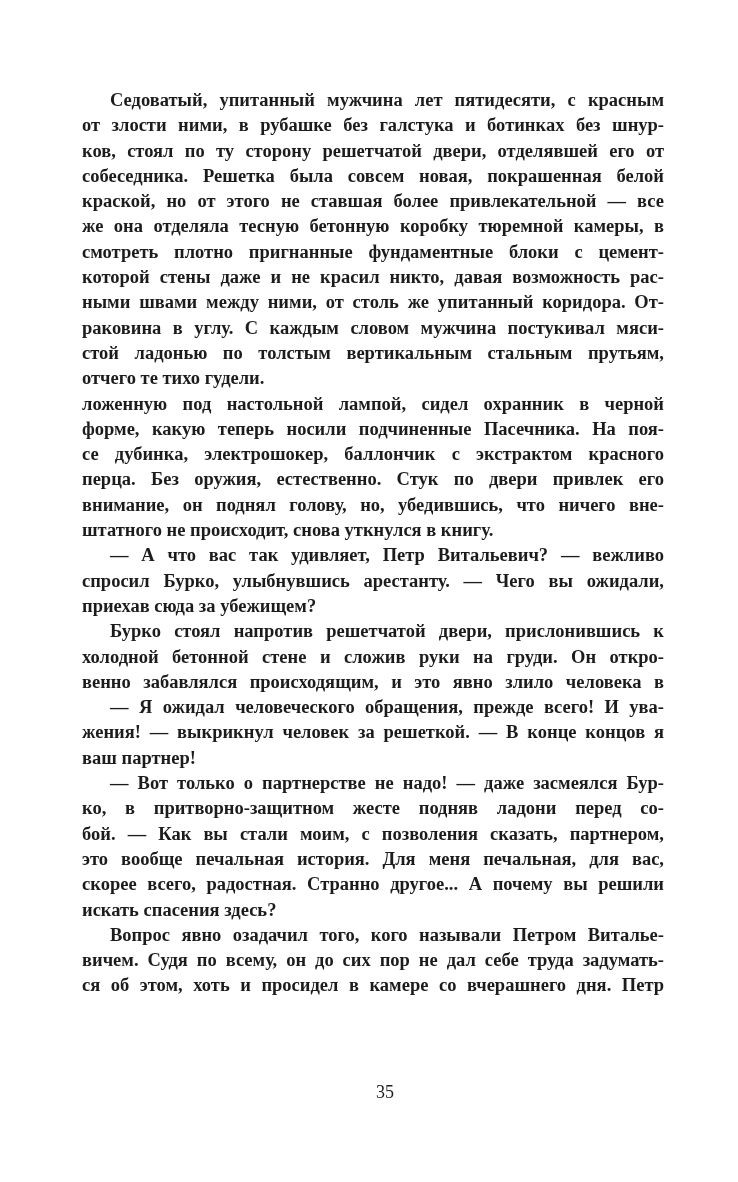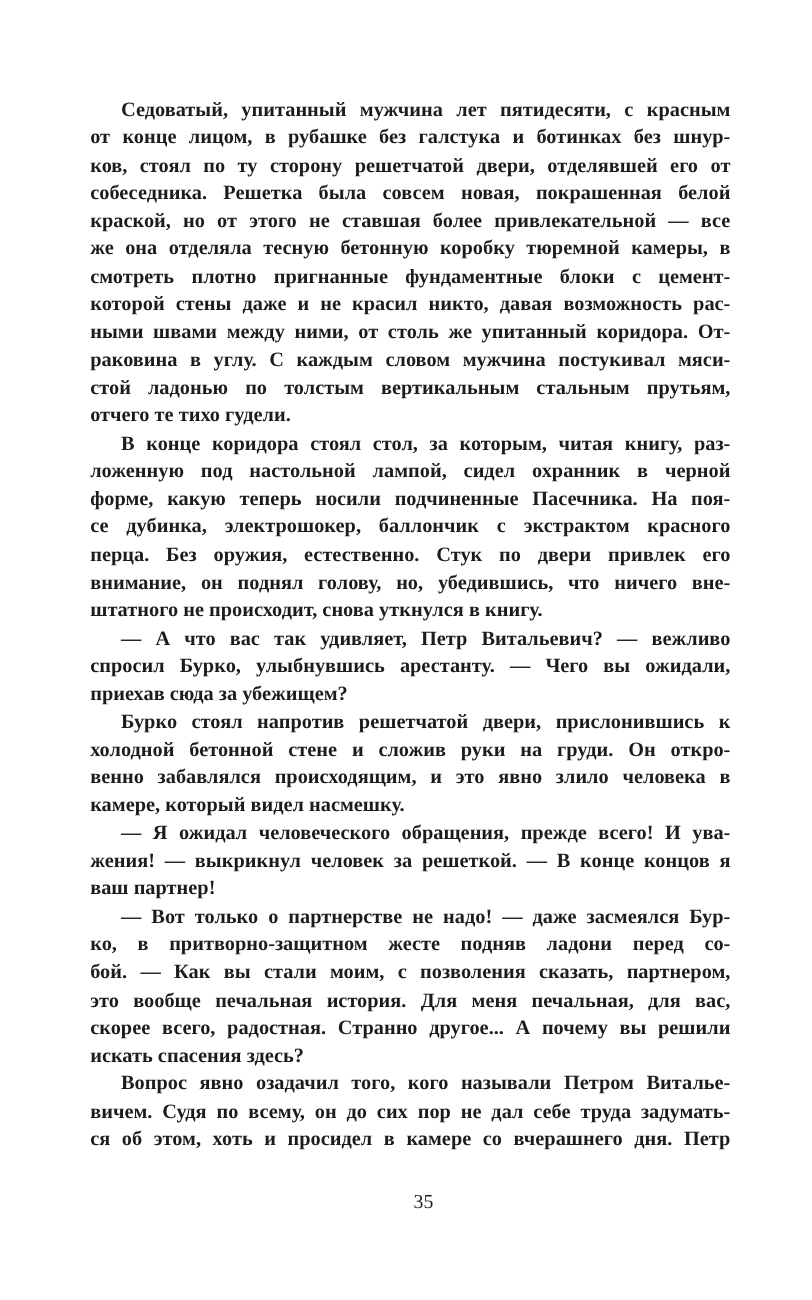--- a/index.html
+++ b/index.html
@@ -49,51 +49,49 @@
     color: #1c1c1c;
   }
 </style>
 </head>
 <body>
 
 <div class="page">
   <div class="text-block">
       <div class="para">
         <div class="line first">Седоватый, упитанный мужчина лет пятидесяти, с красным</div>
-        <div class="line">от конце лицом, в рубашке без галстука и ботинках без шнур-</div>
+        <div class="line">от злости ними, в рубашке без галстука и ботинках без шнур-</div>
         <div class="line">ков, стоял по ту сторону решетчатой двери, отделявшей его от</div>
         <div class="line">собеседника. Решетка была совсем новая, покрашенная белой</div>
         <div class="line">краской, но от этого не ставшая более привлекательной — все</div>
         <div class="line">же она отделяла тесную бетонную коробку тюремной камеры, в</div>
         <div class="line">смотреть плотно пригнанные фундаментные блоки с цемент-</div>
         <div class="line">которой стены даже и не красил никто, давая возможность рас-</div>
         <div class="line">ными швами между ними, от столь же упитанный коридора. От-</div>
         <div class="line">раковина в углу. С каждым словом мужчина постукивал мяси-</div>
         <div class="line">стой ладонью по толстым вертикальным стальным прутьям,</div>
         <div class="line last">отчего те тихо гудели.</div>
       </div>
       <div class="para">
-        <div class="line first">В конце коридора стоял стол, за которым, читая книгу, раз-</div>
         <div class="line">ложенную под настольной лампой, сидел охранник в черной</div>
         <div class="line">форме, какую теперь носили подчиненные Пасечника. На поя-</div>
         <div class="line">се дубинка, электрошокер, баллончик с экстрактом красного</div>
         <div class="line">перца. Без оружия, естественно. Стук по двери привлек его</div>
         <div class="line">внимание, он поднял голову, но, убедившись, что ничего вне-</div>
         <div class="line last">штатного не происходит, снова уткнулся в книгу.</div>
       </div>
       <div class="para">
         <div class="line first">— А что вас так удивляет, Петр Витальевич? — вежливо</div>
         <div class="line">спросил Бурко, улыбнувшись арестанту. — Чего вы ожидали,</div>
         <div class="line last">приехав сюда за убежищем?</div>
       </div>
       <div class="para">
         <div class="line first">Бурко стоял напротив решетчатой двери, прислонившись к</div>
         <div class="line">холодной бетонной стене и сложив руки на груди. Он откро-</div>
         <div class="line">венно забавлялся происходящим, и это явно злило человека в</div>
-        <div class="line last">камере, который видел насмешку.</div>
       </div>
       <div class="para">
         <div class="line first">— Я ожидал человеческого обращения, прежде всего! И ува-</div>
         <div class="line">жения! — выкрикнул человек за решеткой. — В конце концов я</div>
         <div class="line last">ваш партнер!</div>
       </div>
       <div class="para">
         <div class="line first">— Вот только о партнерстве не надо! — даже засмеялся Бур-</div>
         <div class="line">ко, в притворно-защитном жесте подняв ладони перед со-</div>
         <div class="line">бой. — Как вы стали моим, с позволения сказать, партнером,</div>

